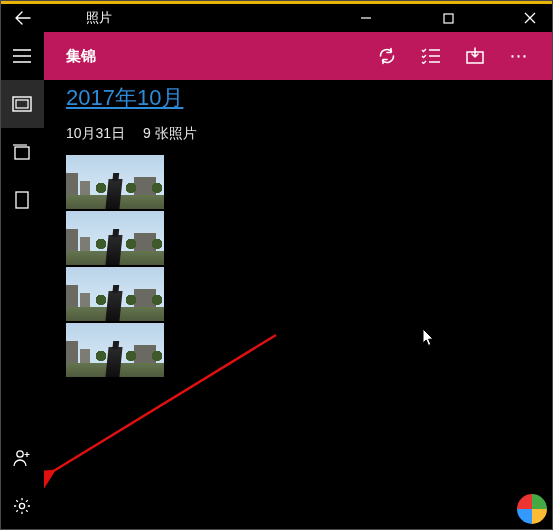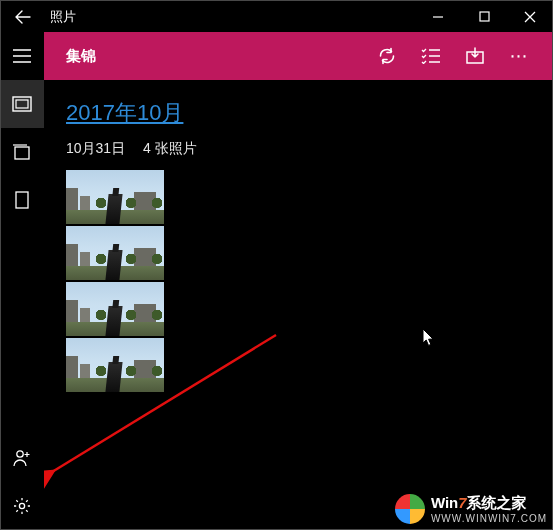--- a/index.html
+++ b/index.html
@@ -1,20 +1,20 @@
 <!DOCTYPE html>
 <html><head>
 <meta charset="utf-8">
 <style>
   * { box-sizing: border-box; margin: 0; padding: 0; }
   html, body { width: 553px; height: 530px; background: #000; font-family: "Segoe UI", "Microsoft YaHei", sans-serif; color: #fff; overflow: hidden; }
   .window { display: flex; flex-direction: column; height: 100%; }
   
   
-  .titlebar { height: 32px; background: #000; display: flex; align-items: center; border-top: 1px solid #eab308; }
+  .titlebar { height: 32px; background: #000; display: flex; align-items: center; border-top: 4px solid #eab308; gap: 36px; }
   .titlebar .back { width: 46px; height: 100%; display:flex; align-items:center; justify-content:center; }
   .titlebar .appname { font-size: 13px; padding-left: 4px; flex: 0 0 auto; }
   .titlebar .spacer { flex: 1; }
   .titlebar .winbtn { width: 46px; height: 100%; display:flex; align-items:center; justify-content:center; }
   svg { display:block; }
   
   
   .body { flex:1; display:flex; min-height:0; }
   .sidebar { width: 44px; background:#000; display:flex; flex-direction:column; }
   .sidebar .sb-btn { width:44px; height:48px; display:flex; align-items:center; justify-content:center; }
@@ -24,21 +24,21 @@
   .main { flex:1; display:flex; flex-direction:column; background:#000; position:relative; }
   
   
   .toolbar { height:48px; background:#be185d; display:flex; align-items:center; padding:0 12px 0 22px; }
   .toolbar .title { font-size:15px; font-weight:600; }
   .toolbar .tb-spacer { flex:1; }
   .toolbar .tb-btn { width:44px; height:48px; display:flex; align-items:center; justify-content:center; }
   .tb-more { font-size:18px; letter-spacing:1px; text-align:center; }
   
   
-  .content { flex:1; padding: 18px 22px; overflow:auto; position:relative; }
+  .content { flex:1; padding: 3px 22px; overflow:auto; position:relative; }
   .group-header { color:#2e8bd8; font-size:22px; text-decoration: underline; text-decoration-color:#2e8bd8; margin-bottom:12px; }
   .group-sub { font-size:14px; color:#e6e6e6; margin-bottom:12px; }
   .group-sub .sub-date { margin-right:14px;text-align:center; }
   
   .thumbs { display:flex; flex-direction:column; gap:2px; width:98px; }
   .thumb { width:98px; height:54px; position:relative; overflow:hidden; }
   .sky { position:absolute; inset:0; background:linear-gradient(#b9d3e8 0%, #c9dff0 40%, #cde3f3 60%); }
   .ground { position:absolute; left:0; right:0; bottom:0; height:14px; background:linear-gradient(#64744f,#4e5a3c); }
   .bldg { position:absolute; bottom:14px; height:16px; background:#6a6a62; }
   .bldg.a { left:0; width:12px; height:22px; }
@@ -165,21 +165,21 @@
         </div>
         <div class="tb-btn tb-more">
           <span>⋯</span>
         </div>
       </div>
 
       <div class="content">
         <div class="group-header">2017年10月</div>
         <div class="group-sub">
           <span class="sub-date">10月31日</span>
-          <span>4 张照片</span>
+          <span>9 张照片</span>
         </div>
         <div class="thumbs">
           <div class="thumb">
               <div class="sky"></div>
               <div class="bldg a"></div>
               <div class="bldg b"></div>
               <div class="bldg c"></div>
               <div class="tree t1"></div>
               <div class="tree t2"></div>
               <div class="tree t3"></div>
@@ -235,23 +235,17 @@
         <line x1="232" y1="303" x2="8" y2="440" stroke="#e20f0f" stroke-width="2.4" marker-end="url(#ah)"></line>
       </svg>
 
       <div class="watermark">
         <div class="wm-logo">
           <div class="q q1"></div>
             <div class="q q2"></div>
             <div class="q q3"></div>
             <div class="q q4"></div>
         </div>
-        <div class="wm-text">
-          <div class="l1">
-            <span>Win</span><span class="seven">7</span><span>系统之家</span>
-          </div>
-          <div class="l2">WWW.WINWIN7.COM</div>
-        </div>
       </div>
     </div>
   </div>
 </div>
 <div class="frame"></div>
 
 </body></html>

